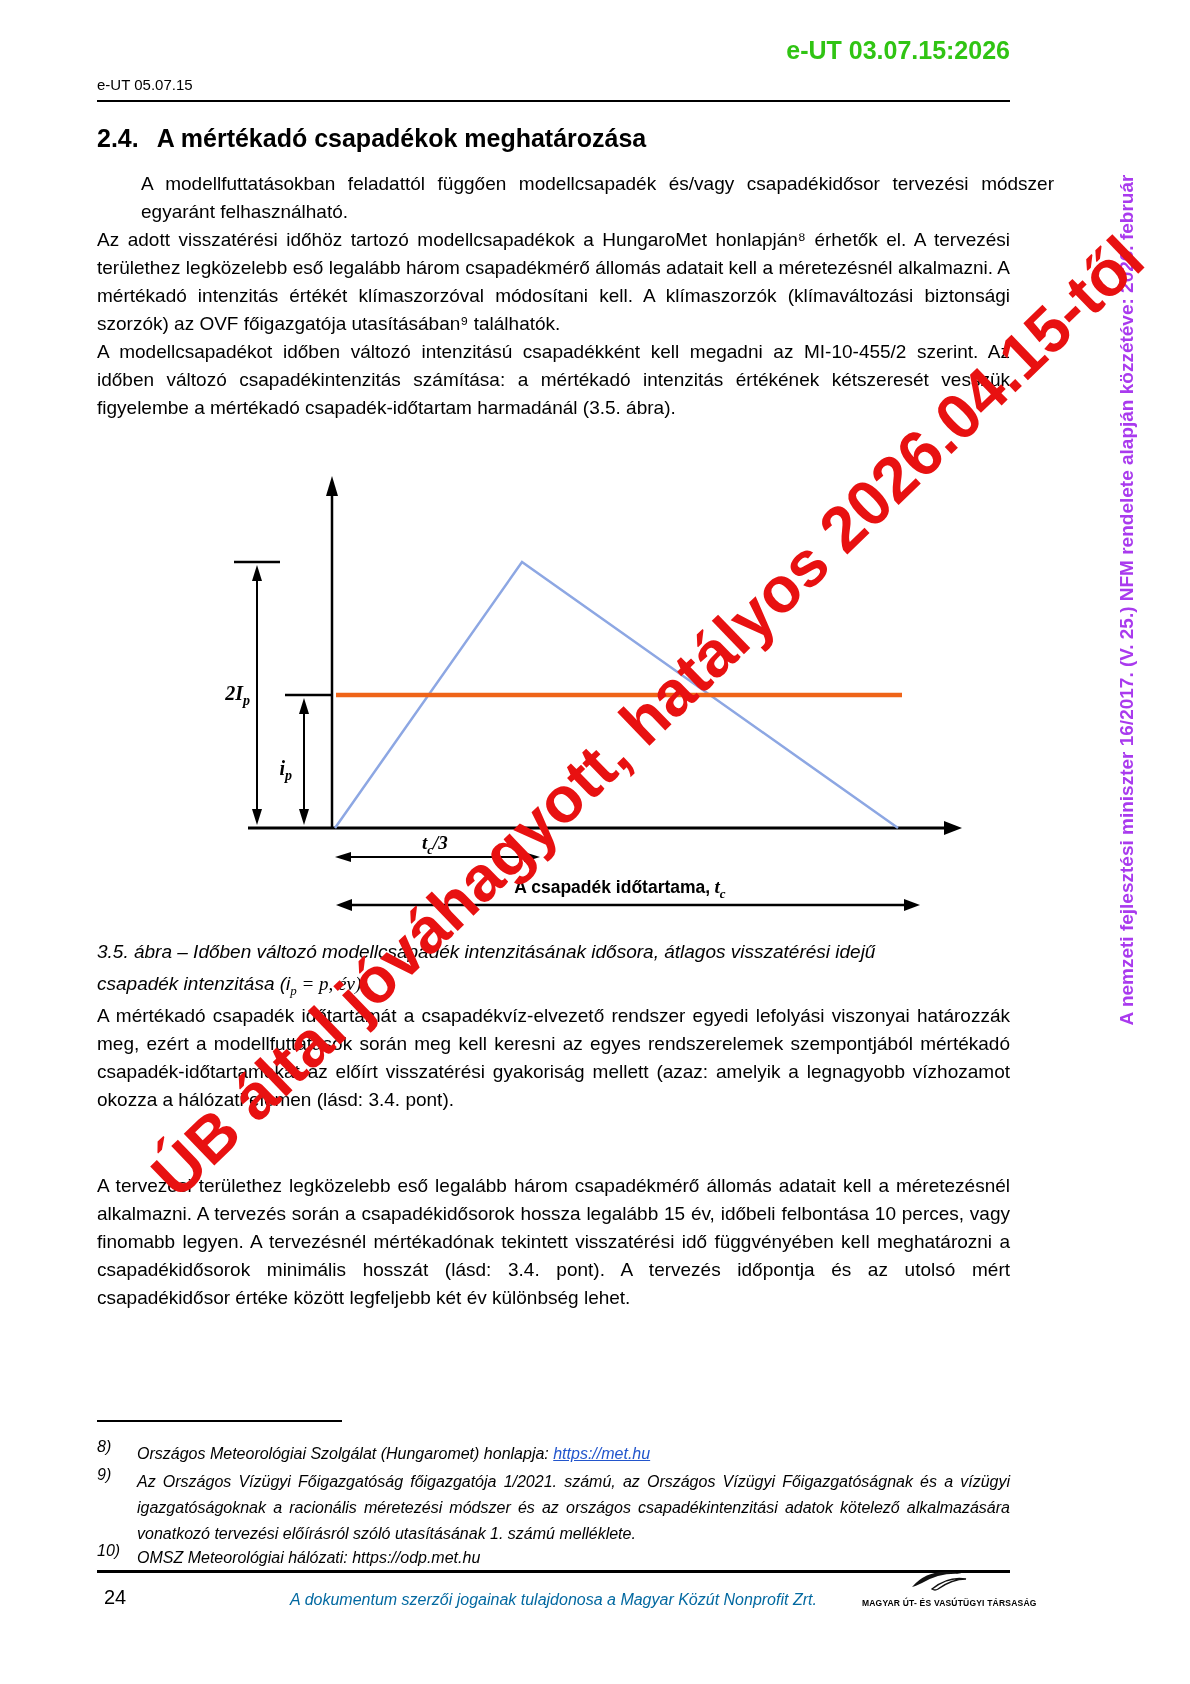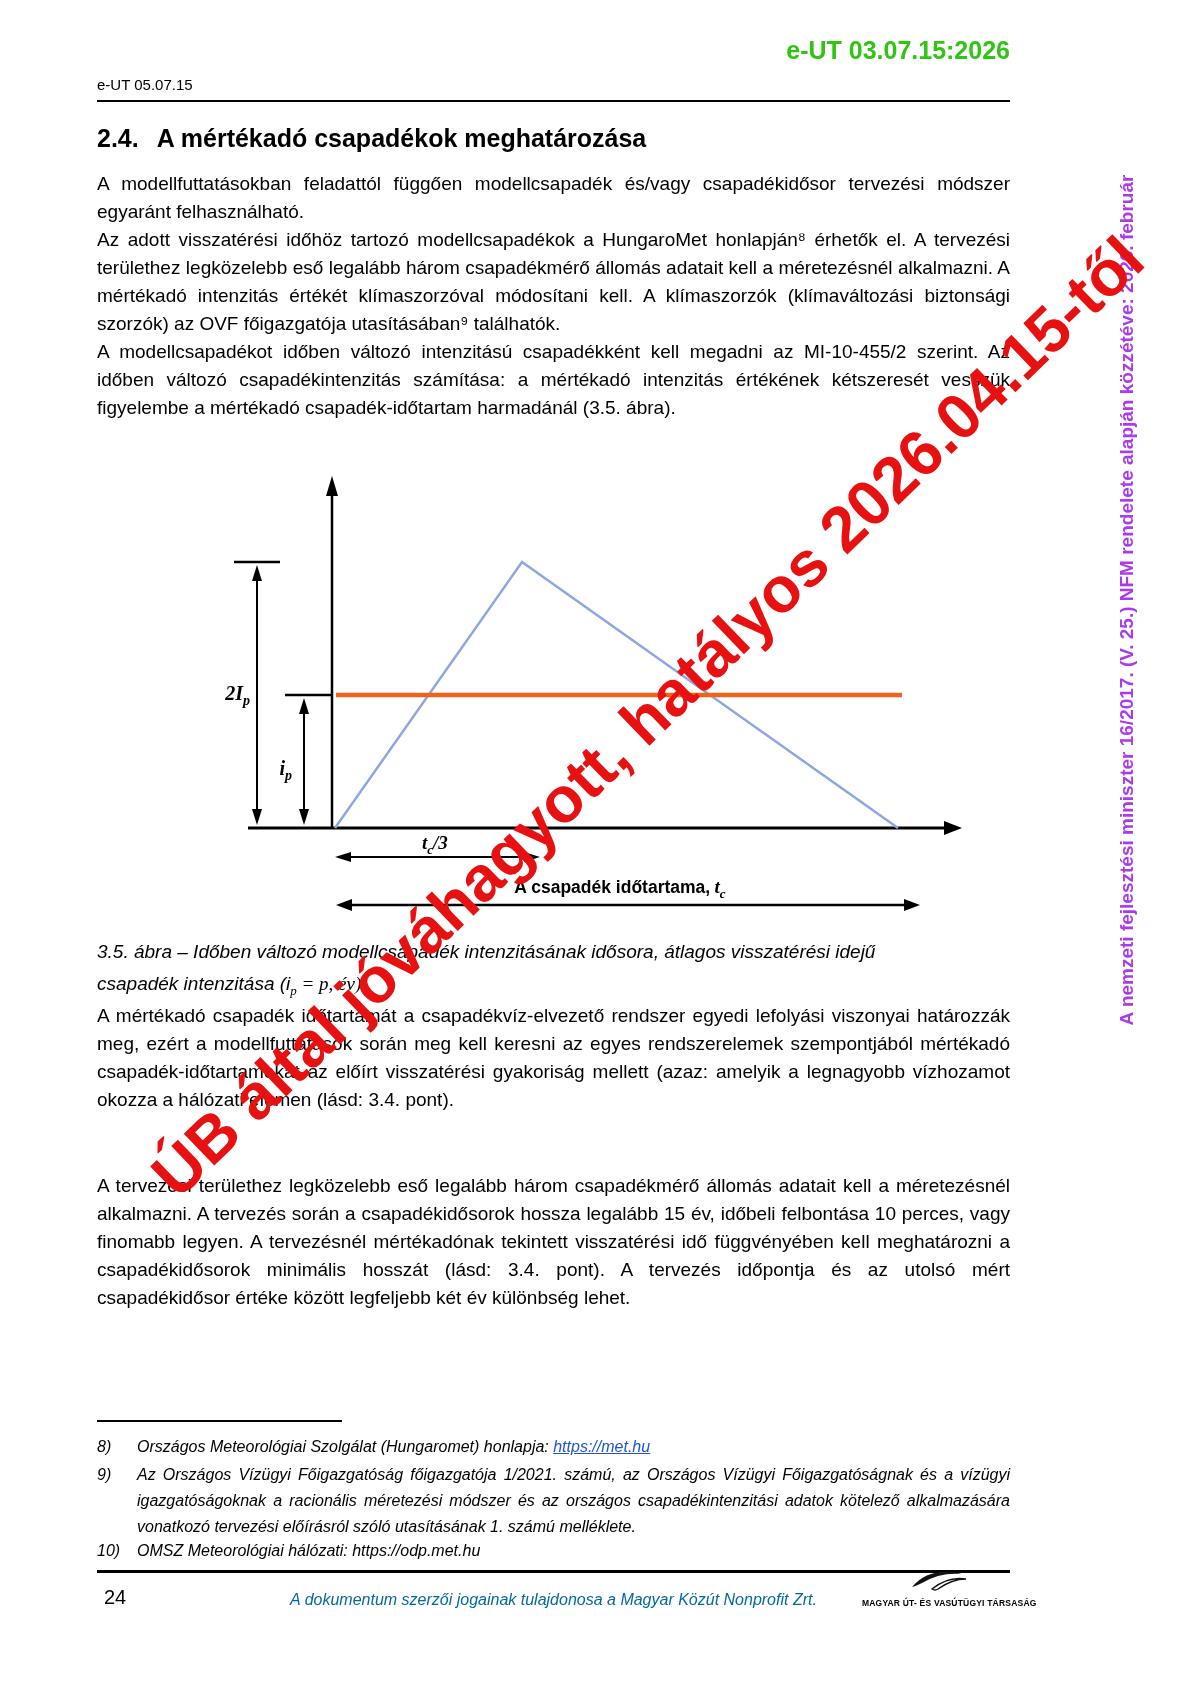--- a/index.html
+++ b/index.html
@@ -14,34 +14,34 @@
   .hdr-code{position:absolute;top:76px;left:97px;font-size:15px;color:#000;}
   .hdr-title{position:absolute;top:72px;left:97px;width:913px;text-align:right;
     font-size:17px;font-variant:small-caps;letter-spacing:.2px;}
   .hdr-rule{position:absolute;top:100px;left:97px;width:913px;height:0;
     border-top:2px solid #000;}
   
   .sect{position:absolute;top:124px;left:97px;font-size:25px;font-weight:bold;}
   .sect .num{margin-right:18px;}
   .para{position:absolute;left:97px;width:913px;font-size:19px;line-height:28px;
     text-align:justify;hyphens:auto;margin:0;}
-  .p1{top:170px;} .p2{top:226px;} .p3{top:338px;}
+  .p1{top:170px;margin-left:44px;} .p2{top:226px;} .p3{top:338px;}
   .p4{top:1002px;} .p5{top:1114px;} .p6{top:1172px;}
   
   .fig{position:absolute;left:210px;top:450px;}
   .caption{position:absolute;left:97px;width:913px;top:936px;
     font-size:19px;line-height:32px;font-style:italic;}
   .caption .math{font-family:"Liberation Serif","DejaVu Serif",serif;}
   .caption sub{font-size:13px;}
   
   .fnsep{position:absolute;left:97px;top:1420px;width:245px;border-top:2px solid #000;}
   .fn{position:absolute;left:97px;width:913px;display:flex;
     font-size:16px;font-style:italic;line-height:26px;}
   .fn .lab{flex:0 0 40px;}
-  .fn .txt{flex:1;text-align:justify;}
+  .fn .txt{flex:1;text-align:justify;margin-top:7px;}
   .fn8{top:1434px;} .fn9{top:1462px;} .fn10{top:1538px;justify-content:center;}
   .fn a{color:#2255cc;text-decoration:underline;}
   
   .ftr-rule{position:absolute;left:97px;top:1570px;width:913px;border-top:3px solid #000;}
   .pageno{position:absolute;left:104px;top:1586px;font-size:20px;}
   .copyr{position:absolute;left:97px;width:913px;top:1591px;text-align:center;
     font-size:16px;font-style:italic;color:#0369a1;}
   .logo{position:absolute;left:862px;top:1570px;width:152px;text-align:center;}
   .logo .ltxt{font-size:8.5px;font-weight:bold;letter-spacing:.2px;white-space:nowrap;}
   

